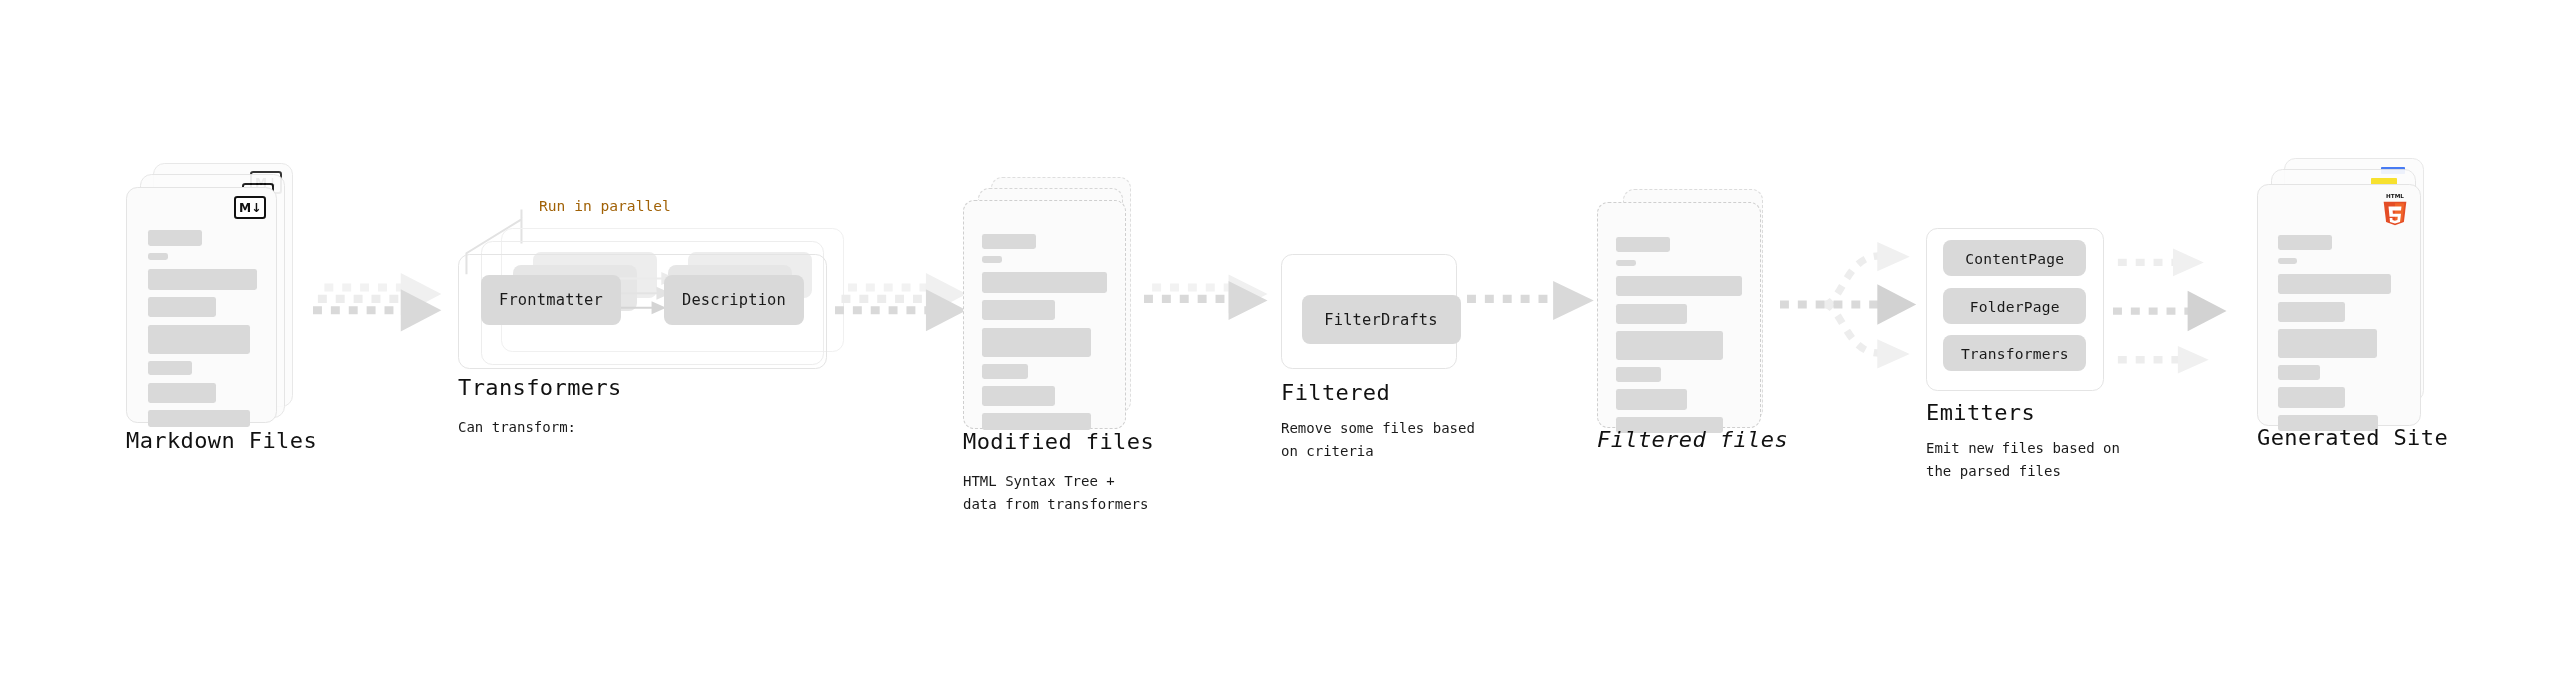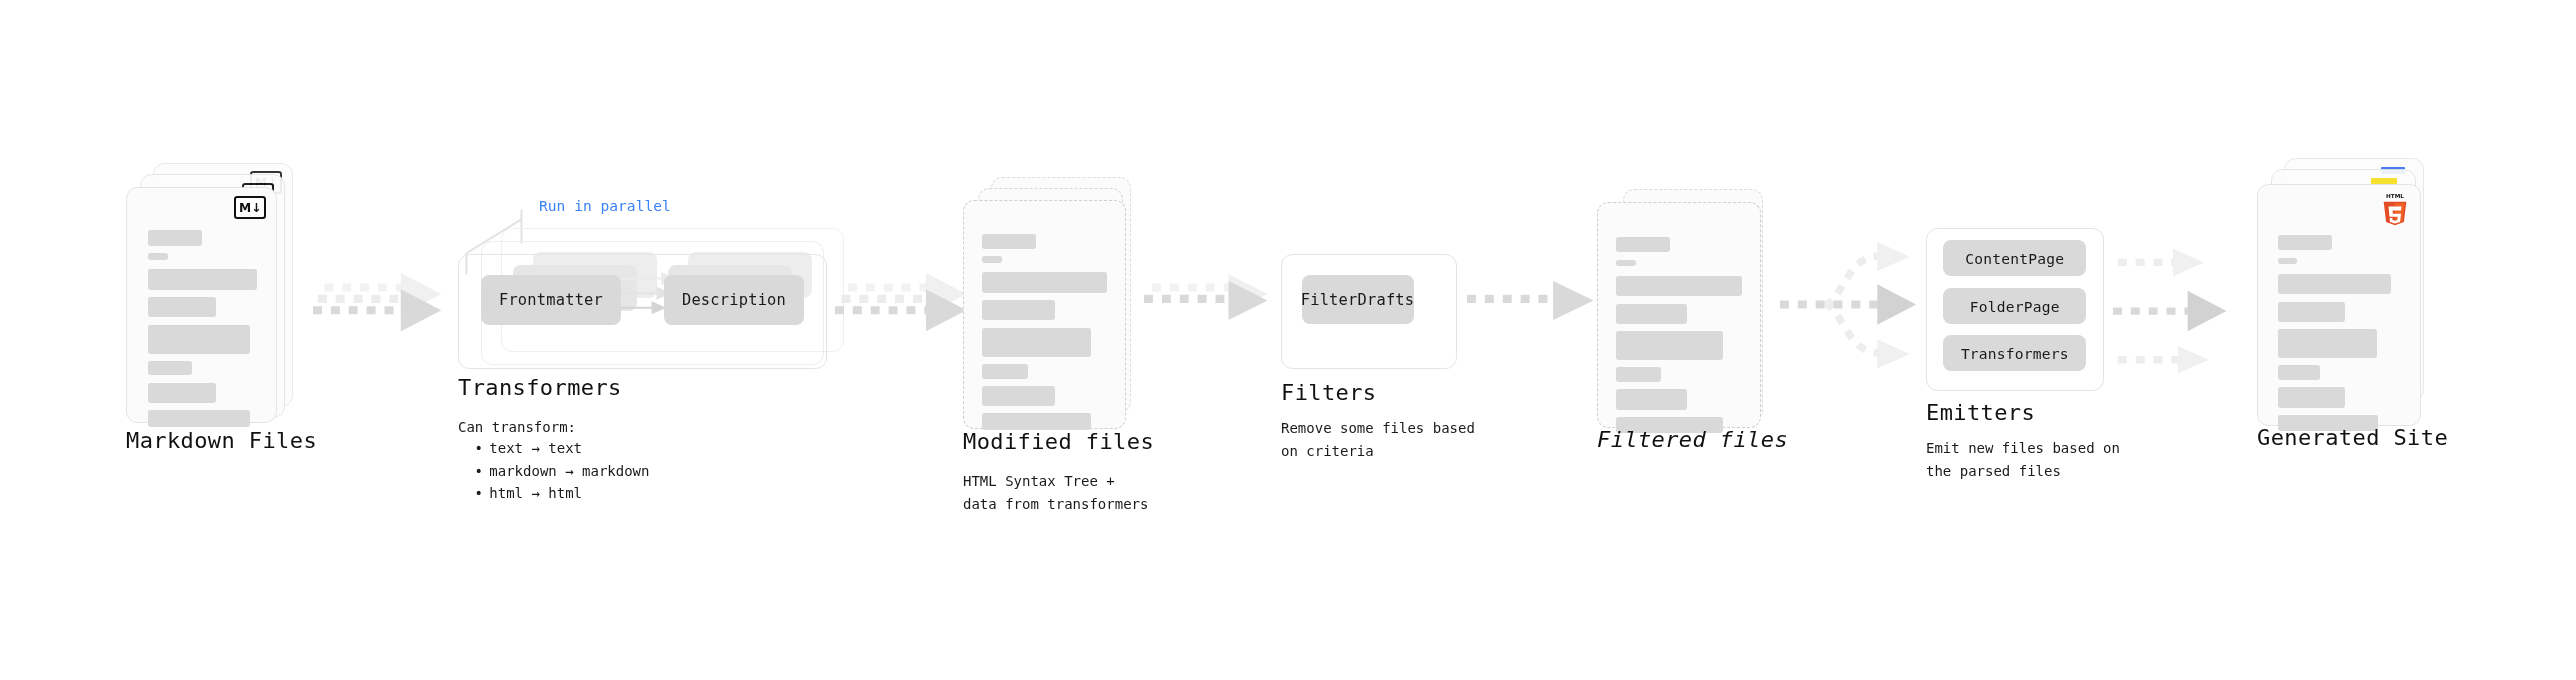--- a/index.html
+++ b/index.html
@@ -44,21 +44,21 @@
   .chip.ghost2{background:#e6e6e6;}
 
   
   .title{position:absolute;font-size:22px;letter-spacing:0.4px;color:#111;
          white-space:nowrap;}
   .sub{position:absolute;font-size:14px;line-height:1.62;color:#1a1a1a;
        white-space:pre-line;}
   .sublist{position:absolute;font-size:14px;line-height:1.62;color:#1a1a1a;}
   .sublist ul{margin:0;padding:0 0 0 11.4px;list-style:none;}
   .sublist li:before{content:"\2022";margin-right:6.5px;}
-  .runlabel{position:absolute;font-size:14.6px;color:#3b82f6;white-space:nowrap;}
+  .runlabel{position:absolute;font-size:14.6px;color:#a16207;white-space:nowrap;}
 
   svg{overflow:visible;display:block;}
   .abs-svg{position:absolute;}
 </style>
 </head>
 <body>
 
 <div class="stage">
 
   <div class="node" style="left:126px;top:163px;">
@@ -121,27 +121,20 @@
     <polygon points="62,41 80,49 62,57" fill="#d4d4d4"></polygon>
   </svg>
 
   <div class="group" style="left:458px;top:254px;width:369px;height:115px;background:transparent;text-align:center;">
     <div class="chip" style="left:22px;top:19.5px;width:140px;height:50px;">Frontmatter</div>
     <div class="chip" style="right:22px;top:19.5px;width:140px;height:50px;">Description</div>
   </div>
 
   <div class="title" style="left:458px;top:375px;">Transformers</div>
   <div class="sub" style="left:458px;top:416px;">Can transform:</div>
-  <div class="sublist" style="left:463px;top:437px;">
-    <ul>
-      <li>text → text</li>
-      <li>markdown → markdown</li>
-      <li>html → html</li>
-    </ul>
-  </div>
 
   <svg class="abs-svg" style="left:835px;top:268px;" width="134" height="65" viewBox="0 0 165 80">
     <g stroke-dasharray="11 11" stroke-width="10" fill="none">
       <line x1="16" y1="24" x2="122" y2="24" stroke="#f2f2f2"></line>
       <line x1="8" y1="38" x2="120" y2="38" stroke="#ececec"></line>
       <line x1="0" y1="52" x2="118" y2="52" stroke="#d9d9d9"></line>
     </g>
     <polygon points="112,6 162,32 112,58" fill="#f0f0f0"></polygon>
     <polygon points="112,26 162,52 112,78" fill="#d9d9d9"></polygon>
   </svg>
@@ -171,23 +164,23 @@
   <svg class="abs-svg" style="left:1144px;top:272px;" width="126" height="57" viewBox="0 0 155 70">
     <g stroke-dasharray="11 11" stroke-width="10" fill="none">
       <line x1="10" y1="19" x2="112" y2="19" stroke="#f2f2f2"></line>
       <line x1="0" y1="33" x2="110" y2="33" stroke="#d9d9d9"></line>
     </g>
     <polygon points="104,3 152,27 104,51" fill="#f0f0f0"></polygon>
     <polygon points="104,11 152,35 104,59" fill="#d9d9d9"></polygon>
   </svg>
 
   <div class="group" style="left:1281px;top:254px;width:176px;height:115px;">
-    <div class="chip" style="left:19.5px;top:20px;width:112px;height:49px;">FilterDrafts</div>
-  </div>
-  <div class="title" style="left:1281px;top:380px;">Filters</div>
+    <div class="chip" style="left:19.5px;top:40px;width:159px;height:49px;">FilterDrafts</div>
+  </div>
+  <div class="title" style="left:1281px;top:380px;">Filtered</div>
   <div class="sub" style="left:1281px;top:417px;">Remove some files based
 on criteria</div>
 
   <svg class="abs-svg" style="left:1467px;top:284px;" width="130" height="41" viewBox="0 0 160 50">
     <line x1="0" y1="18" x2="112" y2="18" stroke="#d9d9d9" stroke-width="10" stroke-dasharray="11 11"></line>
     <polygon points="106,-4 156,20 106,44" fill="#d9d9d9"></polygon>
   </svg>
 
   <div class="node" style="left:1597px;top:189px;">
     <div class="stack" style="width:175px;height:244px;">

